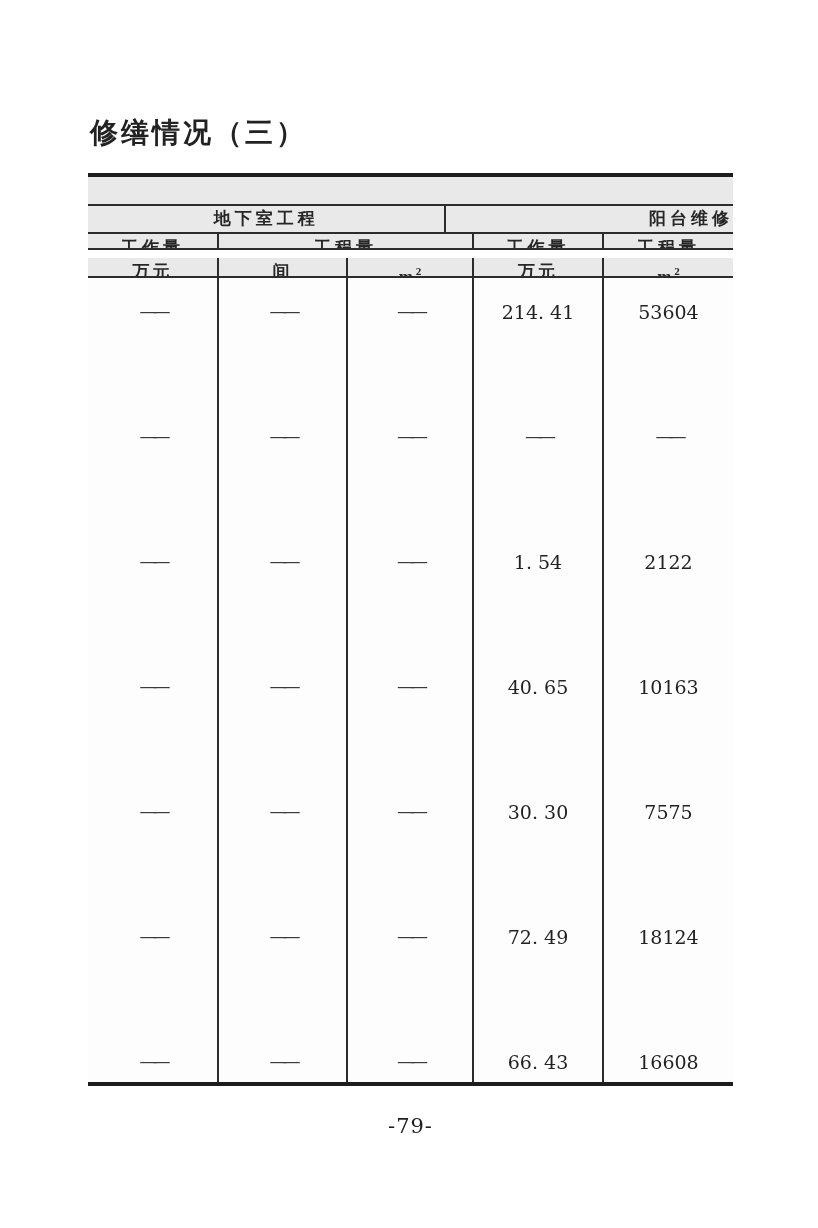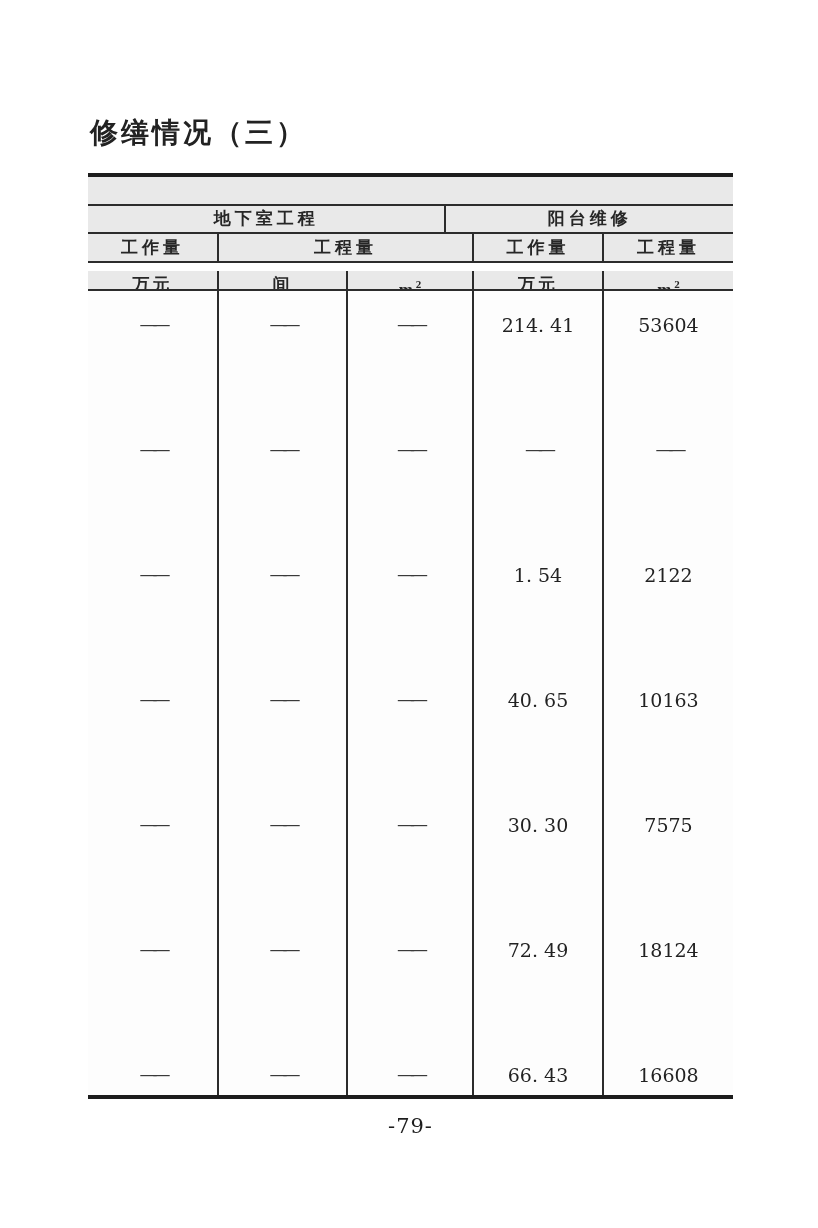--- a/index.html
+++ b/index.html
@@ -39,37 +39,37 @@
     background: #e9e9e9;
     border-bottom: 2px solid #2c2c2c;
   }
   .hrow {
     display: flex;
     width: 100%;
     background: #e9e9e9;
     border-bottom: 2px solid #2c2c2c;
   }
   .hrow.grp  { height: 28px; }
-  .hrow.sub  { height: 29px; }
+  .hrow.sub  { height: 16px; }
   .hrow.unit { height: 20px; margin-top: 8px; }
   .hcell {
     font-family: "Liberation Serif", serif;
     font-weight: bold;
     font-size: 17px;
     letter-spacing: 4px;
     text-align: center;
     color: #262626;
     overflow: hidden;
   }
   .grp  .hcell { line-height: 26px; }
   .sub  .hcell { line-height: 27px; }
   .unit .hcell { line-height: 27px; letter-spacing: 3px; }
   .bl { border-left: 2px solid #2c2c2c; }
   .w384 { width: 384px; border-radius: 10px; }
-  .w261 { width: 311px; }
+  .w261 { width: 311px; text-align: right; }
   .w129 { width: 129px; }
   .w255 { width: 255px; }
   .w126 { width: 126px; }
   .w130 { width: 130px; }
   .w131 { width: 131px; }
   .sup {
     font-size: 11px;
     vertical-align: super;
     letter-spacing: 0;
   }

